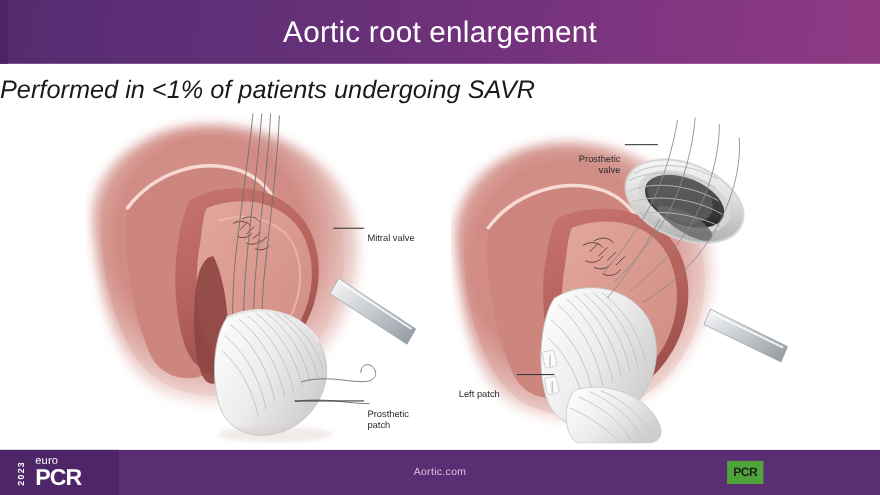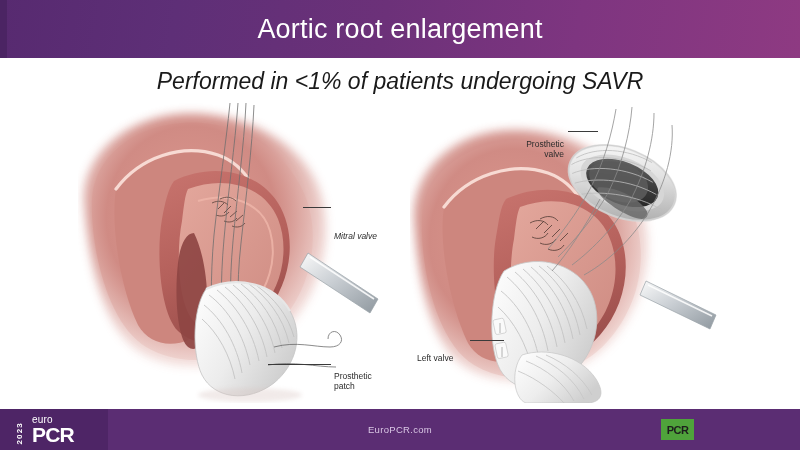--- a/index.html
+++ b/index.html
@@ -46,21 +46,20 @@
     font-weight: 400;
     letter-spacing: 0.2px;
     font-family: "Liberation Sans", sans-serif;
   }
 
   
   .subtitle {
     position: absolute;
     left: 0; top: 68px;
     width: 800px;
-    text-align: center;
     font-style: italic;
     font-size: 23px;
     color: #1a1a1a;
     font-family: "Liberation Sans", sans-serif;
   }
 
   
   .figure-area {
     position: absolute;
     left: 0; top: 103px;
@@ -73,21 +72,21 @@
 
   .anno {
     position: absolute;
     font-size: 8.5px;
     color: #2b2b2b;
     line-height: 1.18;
     font-family: "Liberation Sans", sans-serif;
     white-space: pre-line;
     margin-top: 19px;
   }
-  .anno-mitral    { left: 334px; top: 212px; font-style: italic; }
+  .anno-mitral    { left: 334px; top: 192px; }
   .anno-patch     { left: 334px; top: 352px; }
   .anno-prosvalve { left: 508px; top: 120px; text-align: right; width: 56px; }
   .anno-atrium    { left: 417px; top: 334px; }
 
   .leader {
     position: absolute;
     background: #3a3a3a;
     height: 1px;
   }
   .leader-mitral    { left: 303px; top: 207px; width: 28px; }
@@ -119,21 +118,21 @@
     font-size: 9.5px;
     letter-spacing: 0.3px;
   }
 
   
   .europcr-logo {
     position: absolute;
     left: 14px; top: 6px;
     height: 30px;
     display: flex;
-    align-items: flex-end;
+    align-items: center;
   }
   .logo-year {
     writing-mode: vertical-rl;
     transform: rotate(180deg);
     color: #ffffff;
     font-size: 8px;
     letter-spacing: 1.2px;
     font-weight: 700;
     display: flex;
     align-items: center;
@@ -447,36 +446,36 @@
 
   <div class="leader leader-patch"></div>
   <div class="anno anno-patch">Prosthetic
 patch</div>
 
   <div class="leader leader-prosvalve"></div>
   <div class="anno anno-prosvalve">Prosthetic
 valve</div>
 
   <div class="leader leader-atrium"></div>
-  <div class="anno anno-atrium">Left valve</div>
+  <div class="anno anno-atrium">Left patch</div>
 
   <div class="footer">
     <div class="footer-left-block"></div>
 
     <div class="europcr-logo">
       <div class="logo-year">2023</div>
       <div class="logo-rule"></div>
       <div class="logo-words">
         <div class="logo-euro">euro</div>
         <div class="logo-pcr">PCR</div>
       </div>
     </div>
 
     <div class="footer-center">
-      <span>EuroPCR.com</span>
+      <span>Aortic.com</span>
     </div>
   </div>
 
   <div class="pcr-badge">
     <span>PCR</span>
   </div>
 
 
 </div>
 

